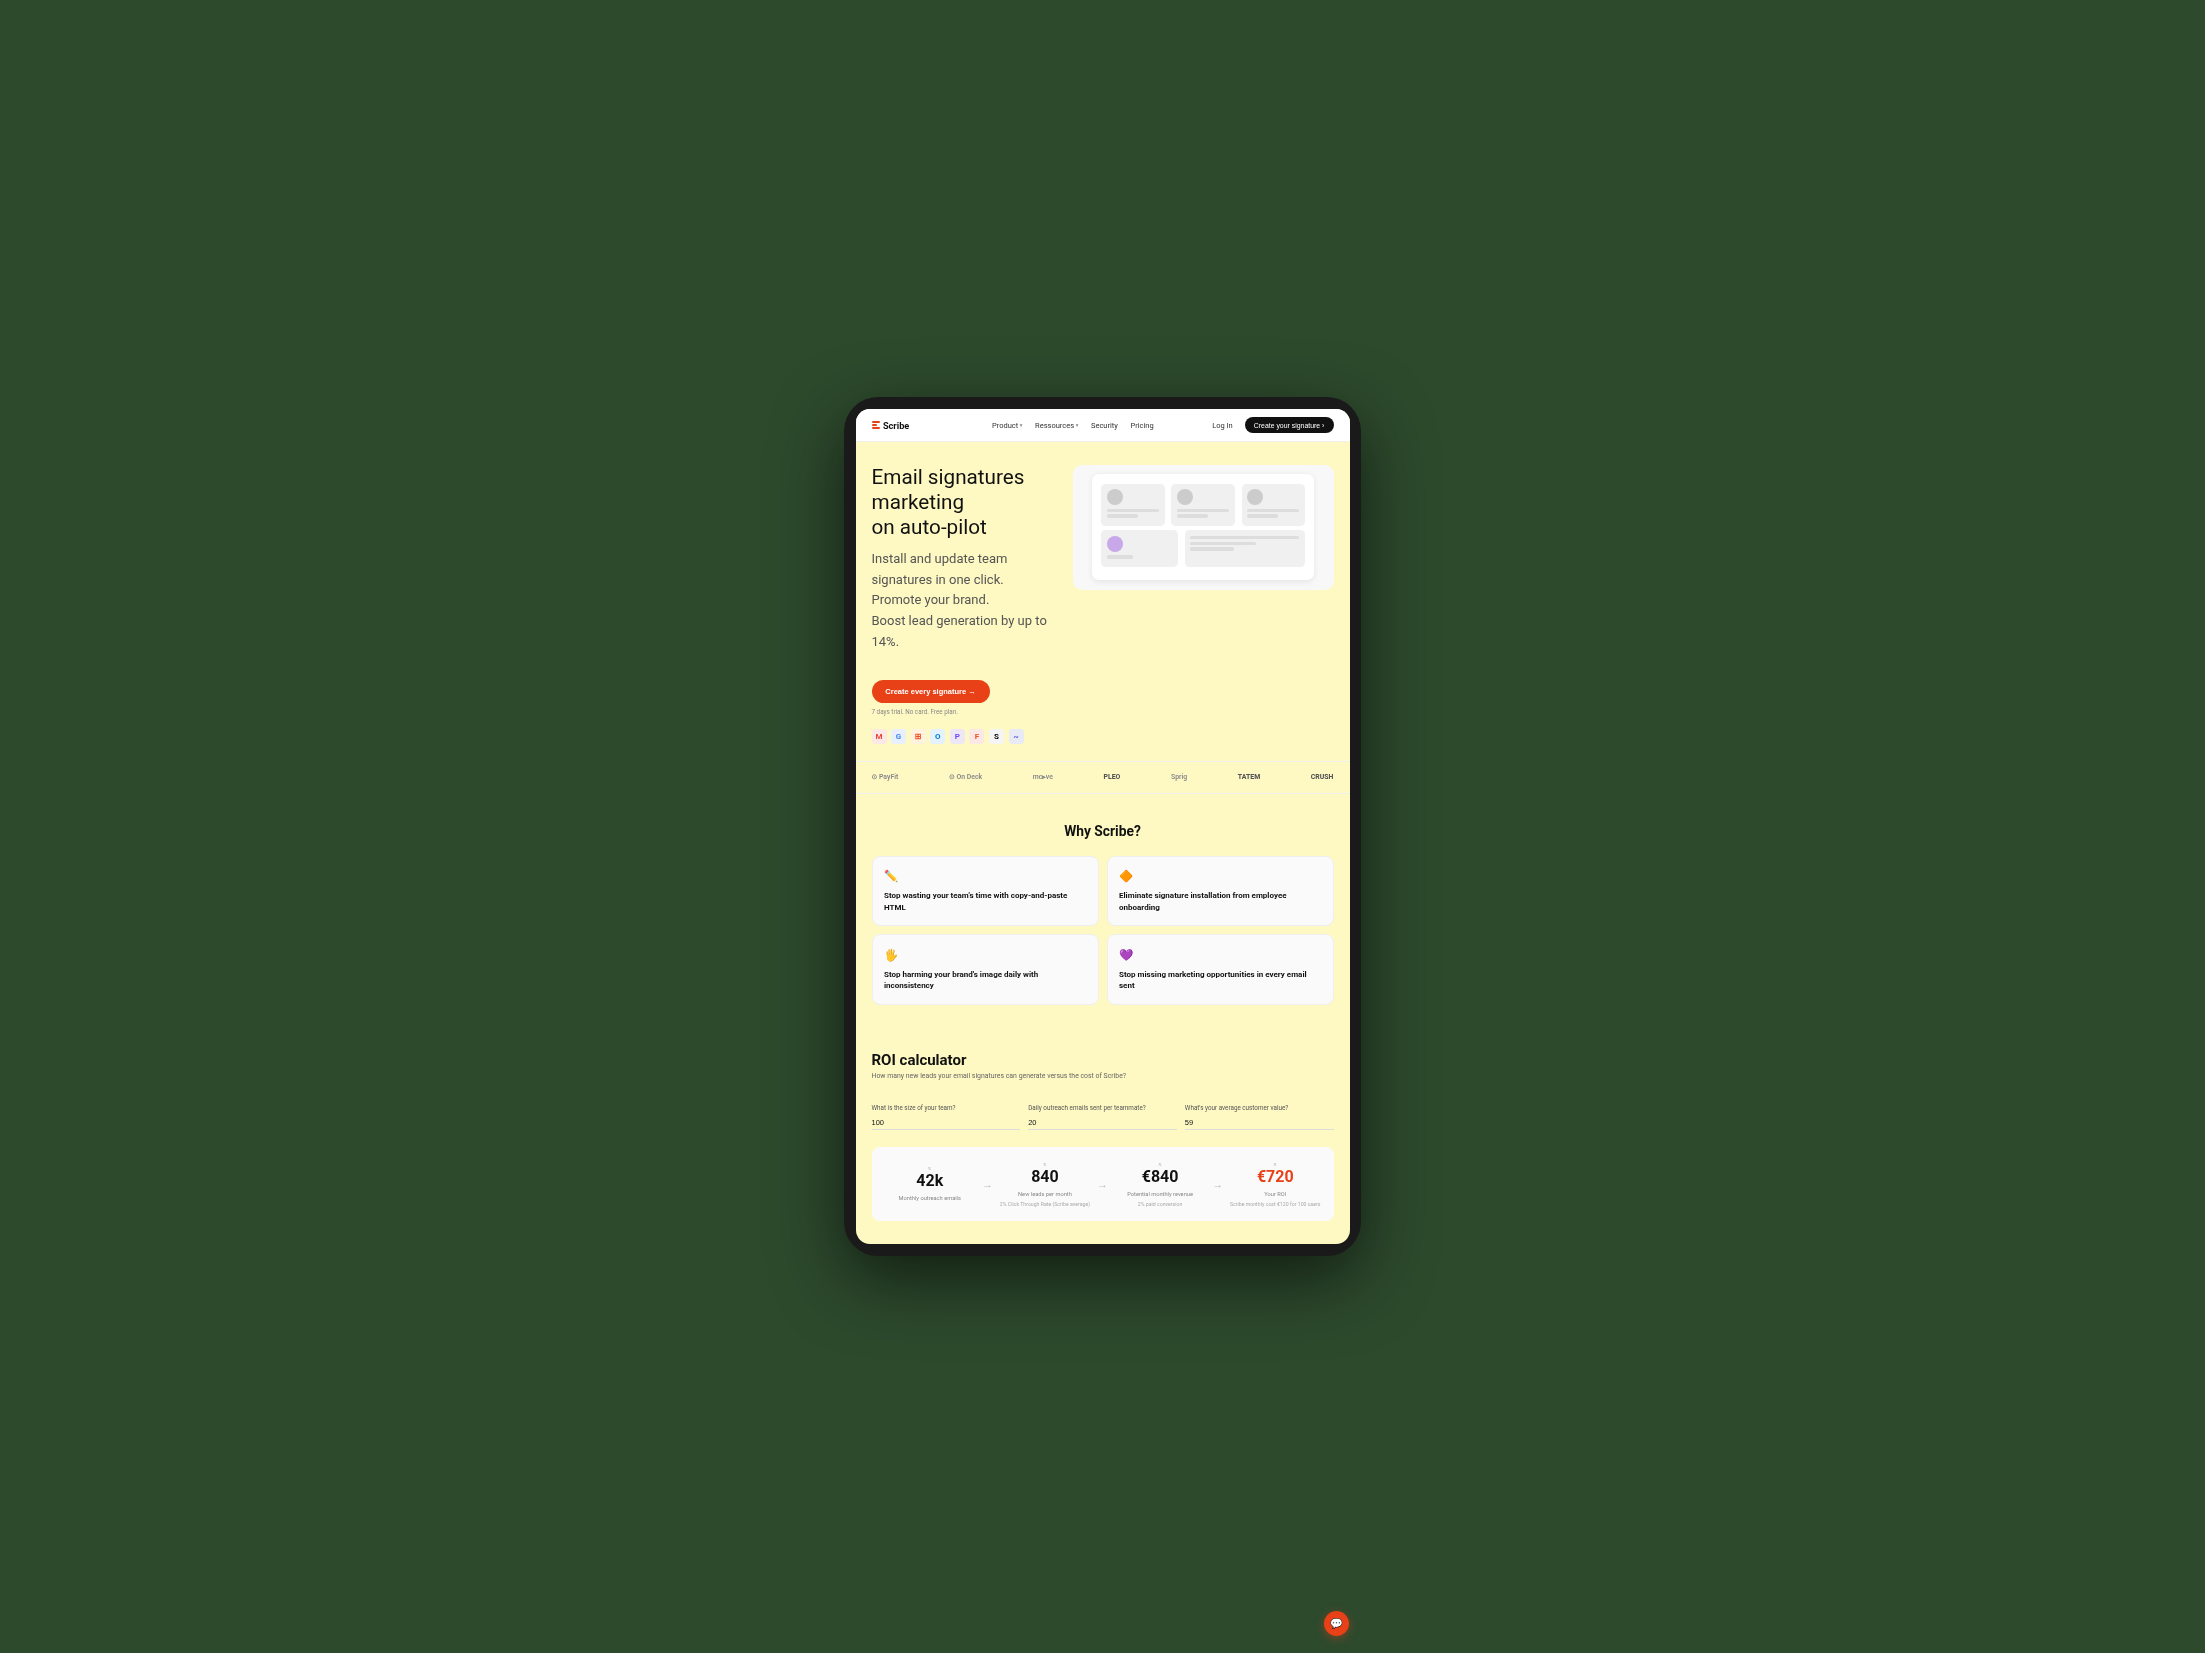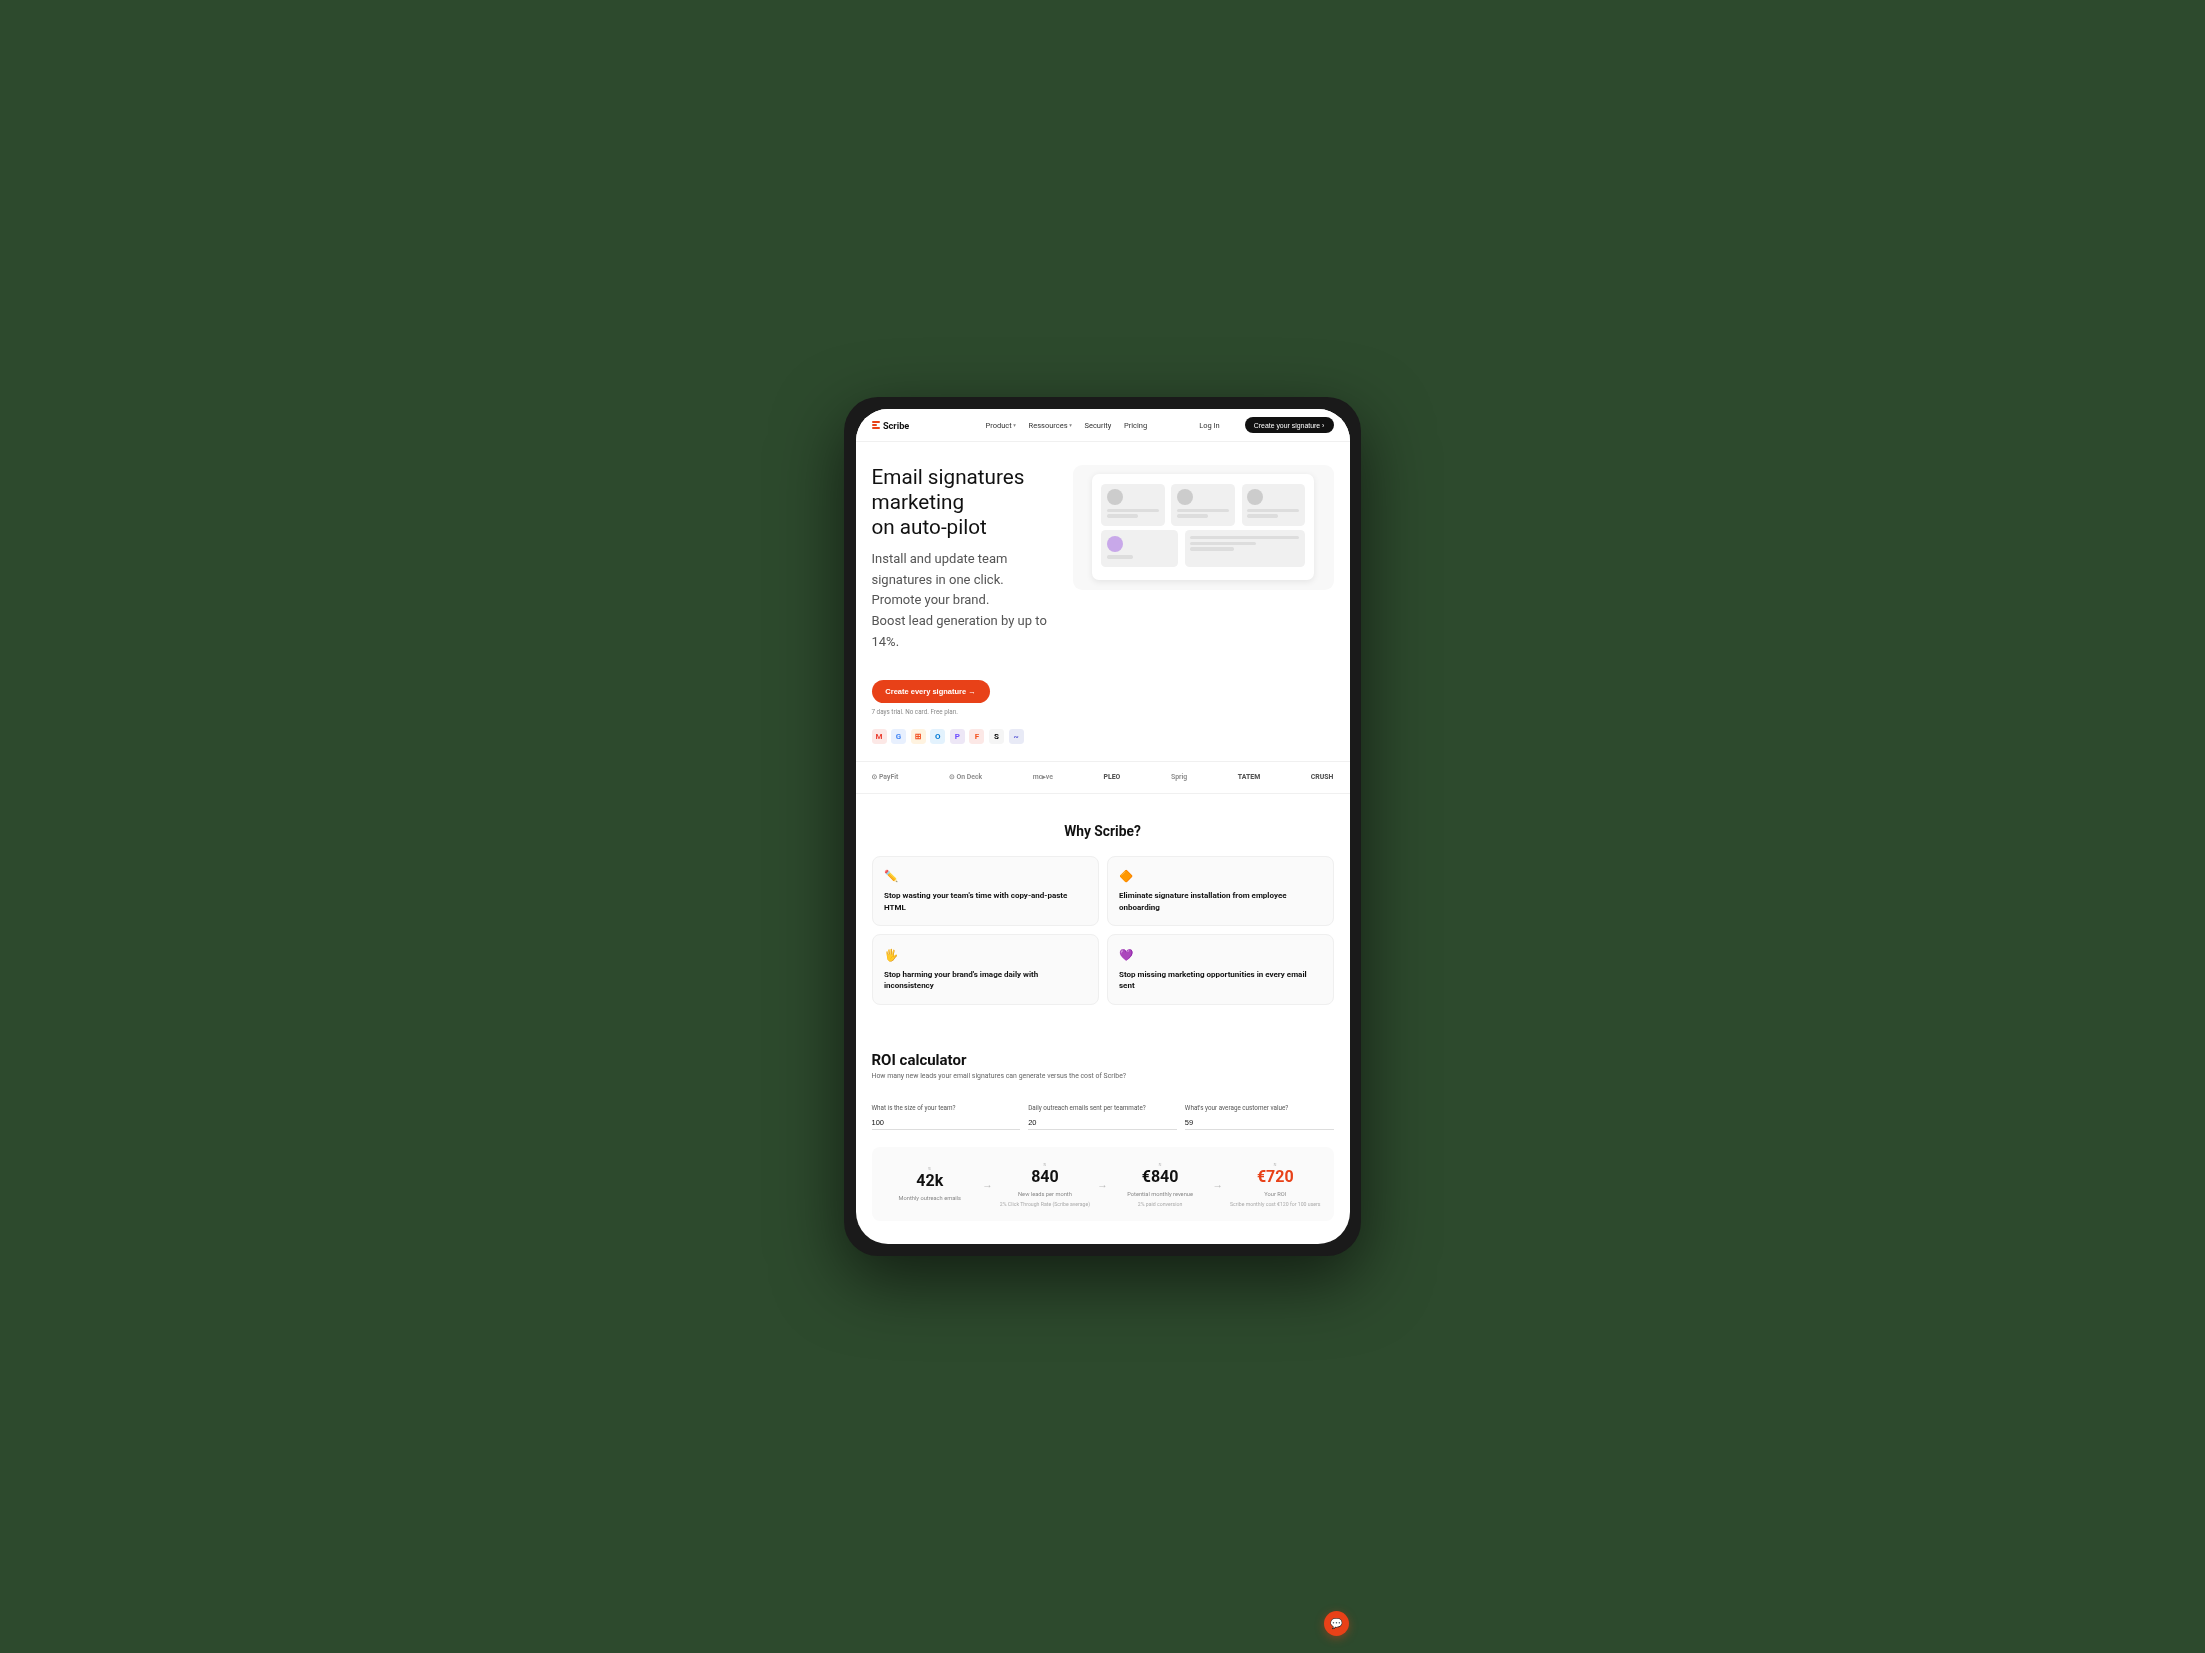--- a/index.html
+++ b/index.html
@@ -13,22 +13,22 @@
       padding: 23px 11.5px;
     }
     .phone-frame {
       width: 517px;
       background: #1a1a1a;
       border-radius: 34px;
       padding: 11.5px;
       box-shadow: 0 23px 69px rgba(0,0,0,0.6);
     }
     .phone-screen {
-      background: #ffffff;
-      border-radius: 32px;
+      background: #fef9c3;
+      border-radius: 14px;
       overflow: hidden;
       min-height: 632px;
     }
     
     .navbar {
       display: flex;
       align-items: center;
       justify-content: space-between;
       padding: 8px 16px;
       background: #fff;
@@ -73,21 +73,21 @@
       align-items: center;
       gap: 1.7px;
     }
     .nav-item .chevron {
       font-size: 5.2px;
       color: #888;
     }
     .navbar-actions {
       display: flex;
       align-items: flex-end;
-      gap: 18px;
+      gap: 5px;
     }
     .btn-login {
       font-size: 7.5px;
       color: #333;
       cursor: pointer;
       padding: 3.4px 6.9px;
     }
     .btn-cta-nav {
       background: #111;
       color: #fff;

